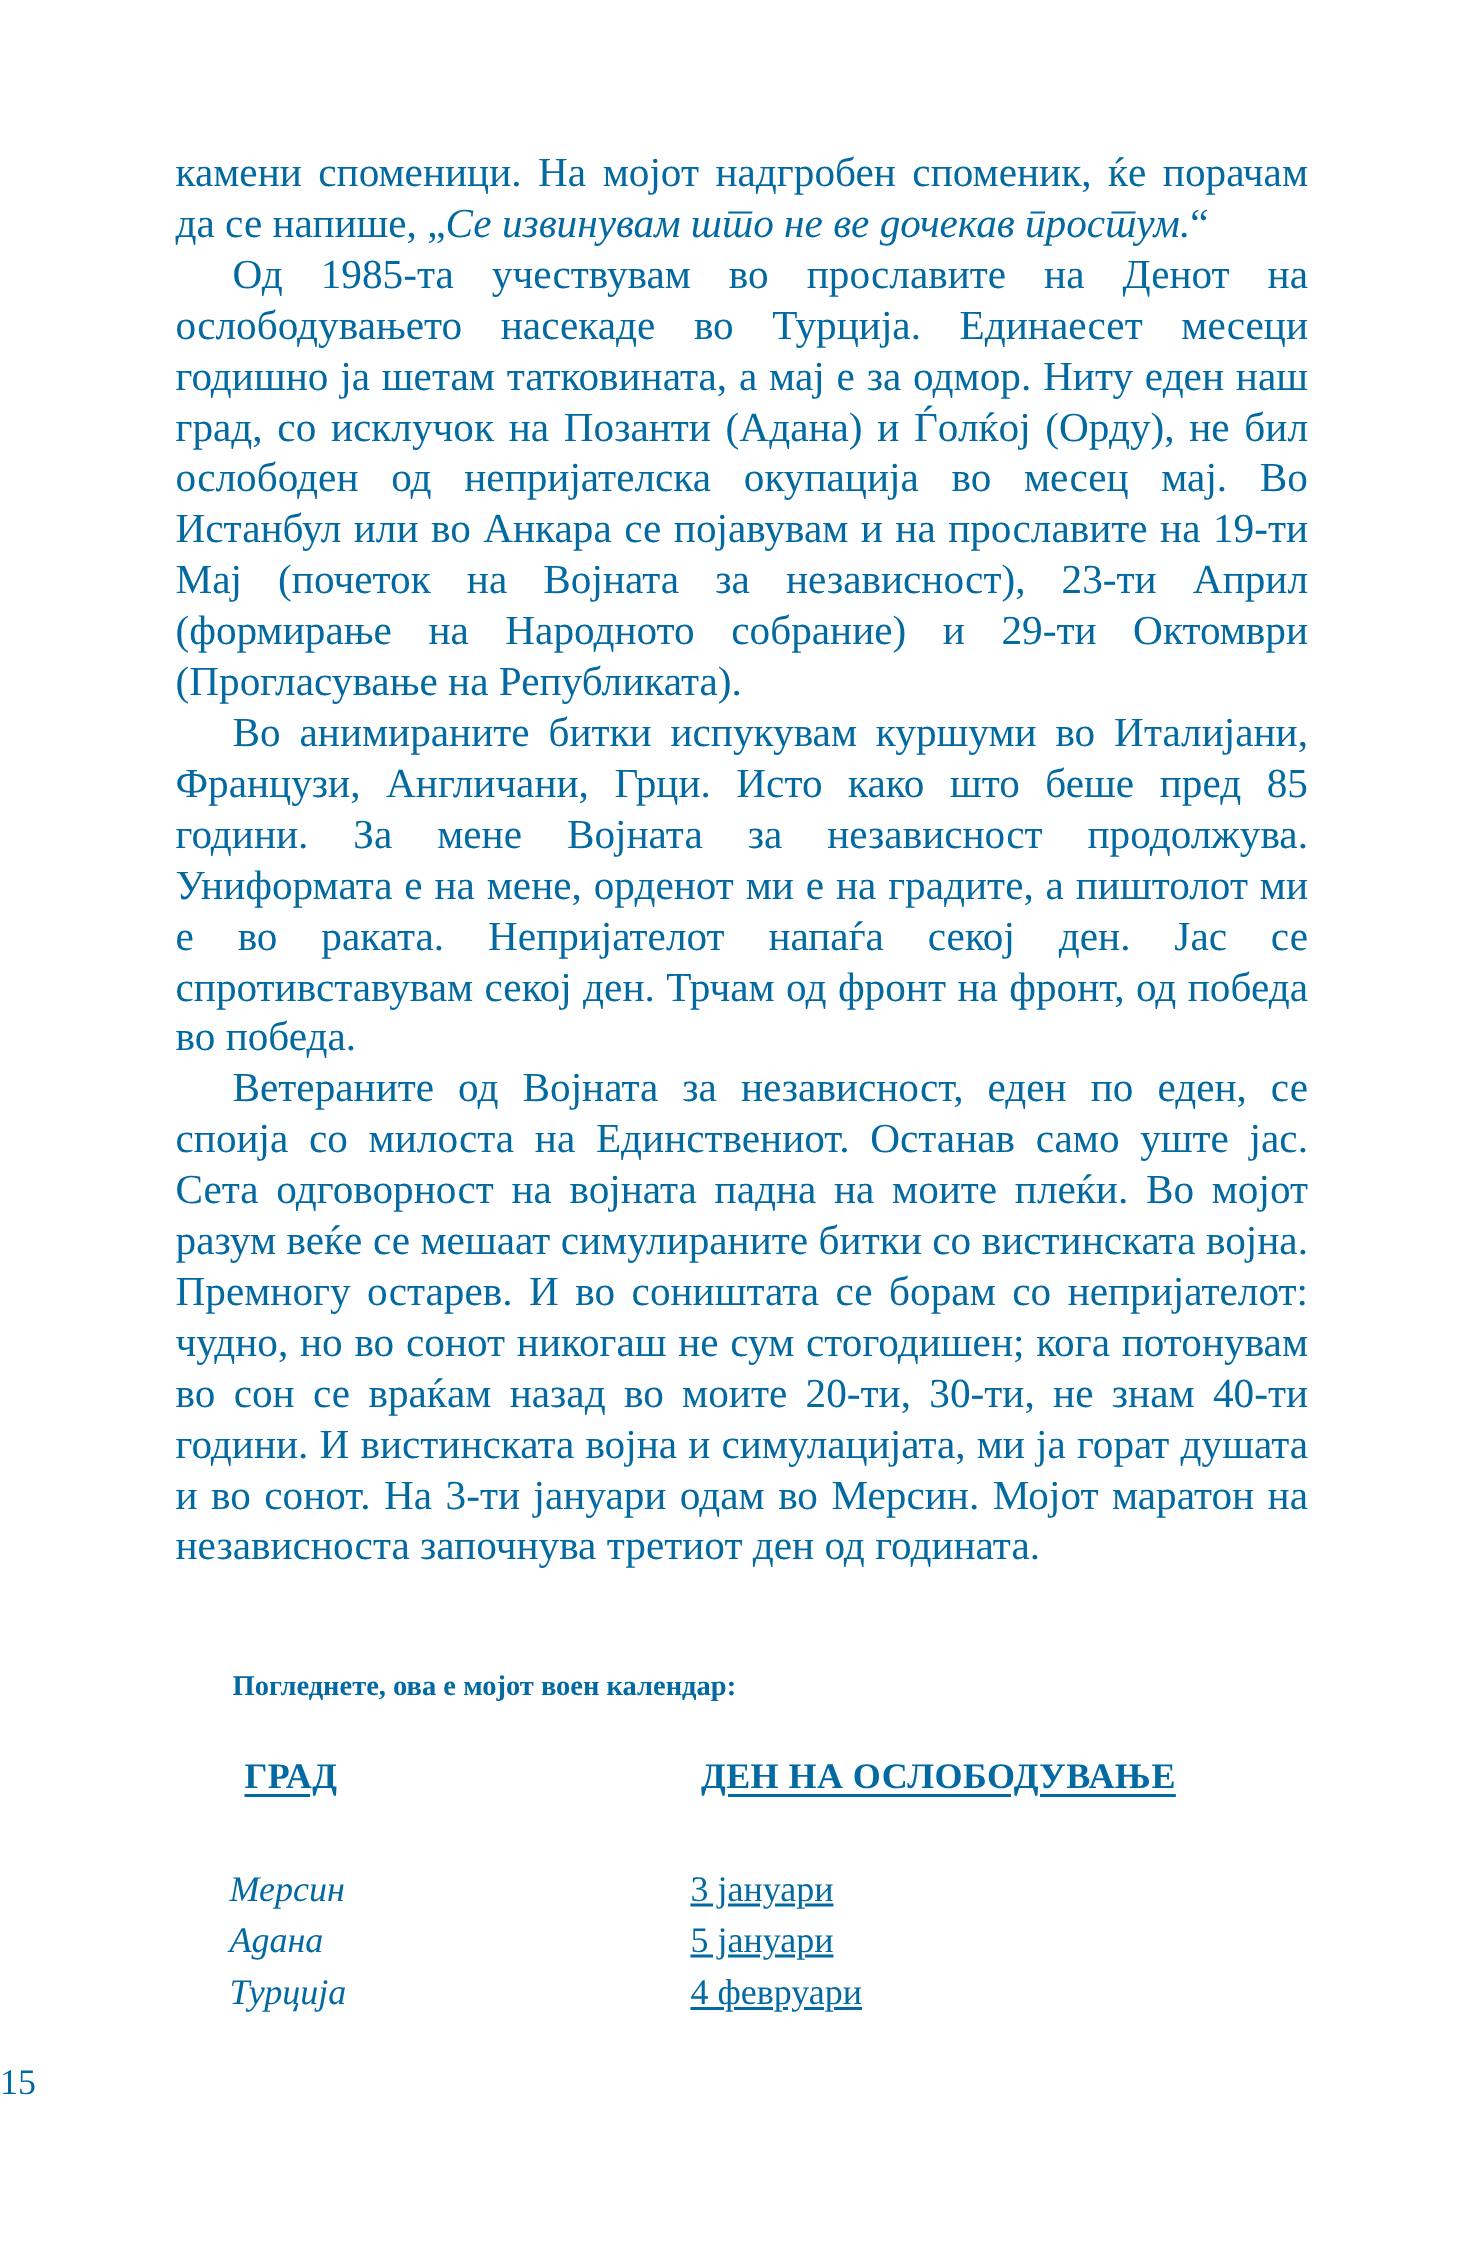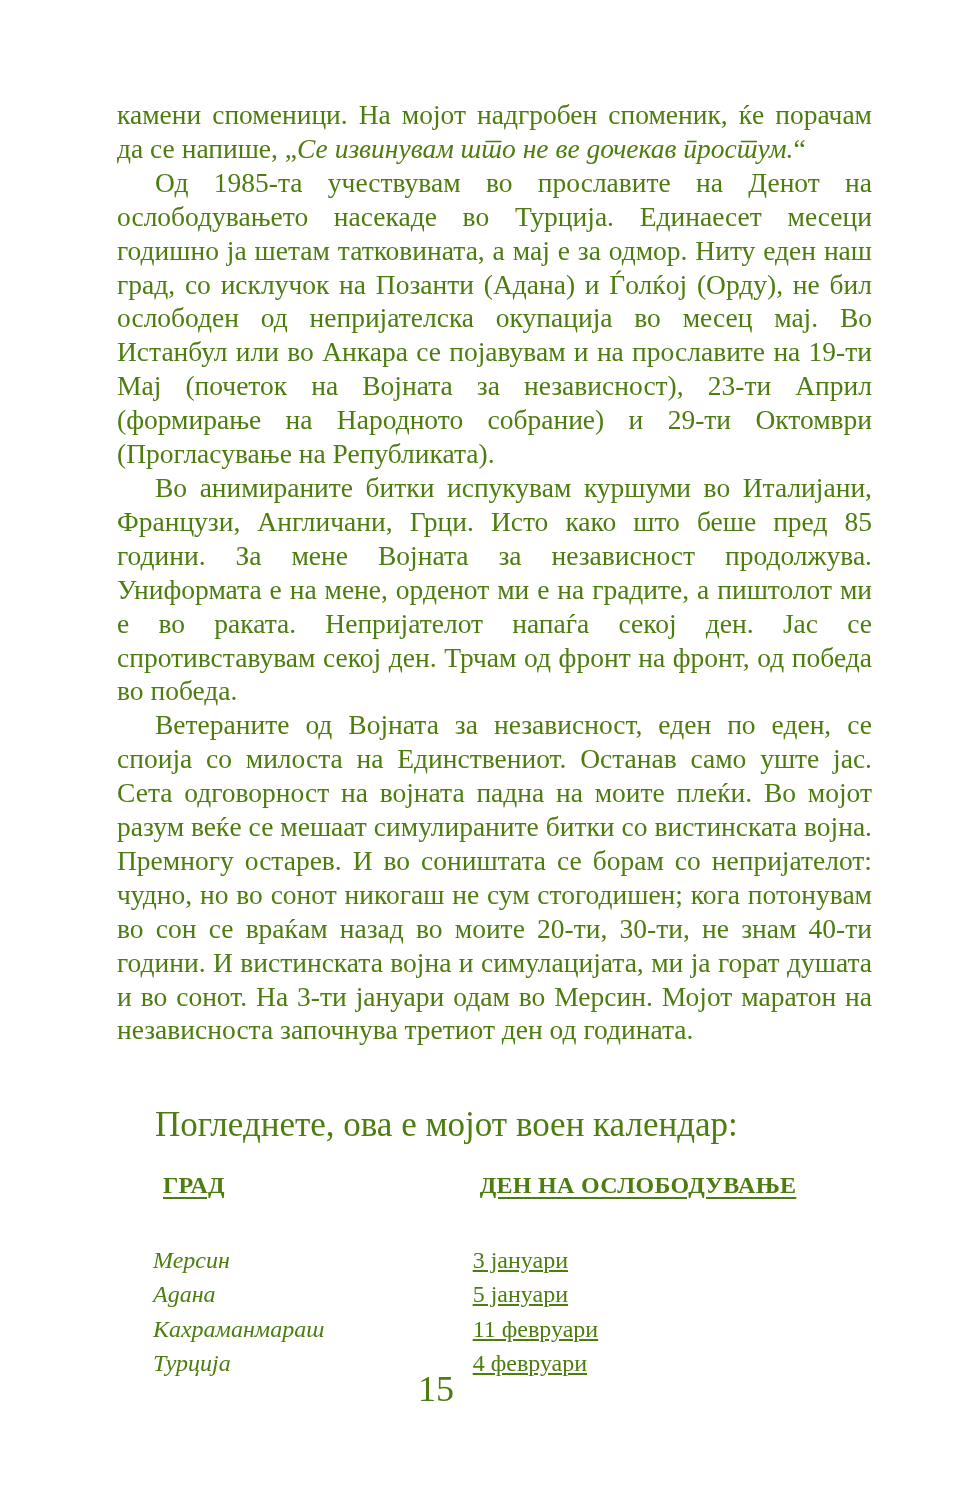--- a/index.html
+++ b/index.html
@@ -10,21 +10,21 @@
   }
 
   .page {
     position: relative;
     width: 976px;
     height: 1450px;
     margin: 0 auto;
     background: #ffffff;
     overflow: hidden;
     font-family: "Liberation Serif", "DejaVu Serif", serif;
-    color: #4d7c0f;
+    color: #0369a1;
   }
 
   .text-block {
     position: absolute;
     left: 117px;
     top: 98px;
     width: 755px;
   }
 
   p.para {
@@ -45,23 +45,24 @@
   .quote-italic {
     font-style: italic;
   }
 
   
   .calendar-intro {
     position: absolute;
     left: 117px;
     top: 1108px;
     width: 755px;
-    font-size: 35px;
+    font-size: 19px;
     line-height: 33.9px;
     text-indent: 38px;
+    font-weight: bold;
   }
 
   
   .cal-table {
     position: absolute;
     left: 117px;
     top: 1168px;
     width: 755px;
     border-collapse: collapse;
     font-size: 24px;
@@ -94,22 +95,22 @@
 
   .cal-table td.col-city { padding-left: 36px; font-style: italic; }
   .cal-table td.col-day  { padding-left: 46px; text-decoration: underline; }
 
   
   .page-number {
     position: absolute;
     left: 0;
     top: 1370px;
     width: 872px;
-    text-align: center;
-    font-size: 36px;
+    text-align: left;
+    font-size: 24px;
     line-height: 38px;
   }
 </style>
 </head>
 <body>
 
 <div class="page">
 
   <div class="text-block">
 
@@ -135,24 +136,20 @@
     <tbody>
       <tr>
         <td class="col-city">Мерсин</td>
         <td class="col-day">3 јануари</td>
       </tr>
       <tr>
         <td class="col-city">Адана</td>
         <td class="col-day">5 јануари</td>
       </tr>
       <tr>
-        <td class="col-city">Кахраманмараш</td>
-        <td class="col-day">11 февруари</td>
-      </tr>
-      <tr>
         <td class="col-city">Турција</td>
         <td class="col-day">4 февруари</td>
       </tr>
     </tbody>
   </table>
 
   <div class="page-number">15</div>
 
 </div>
 

